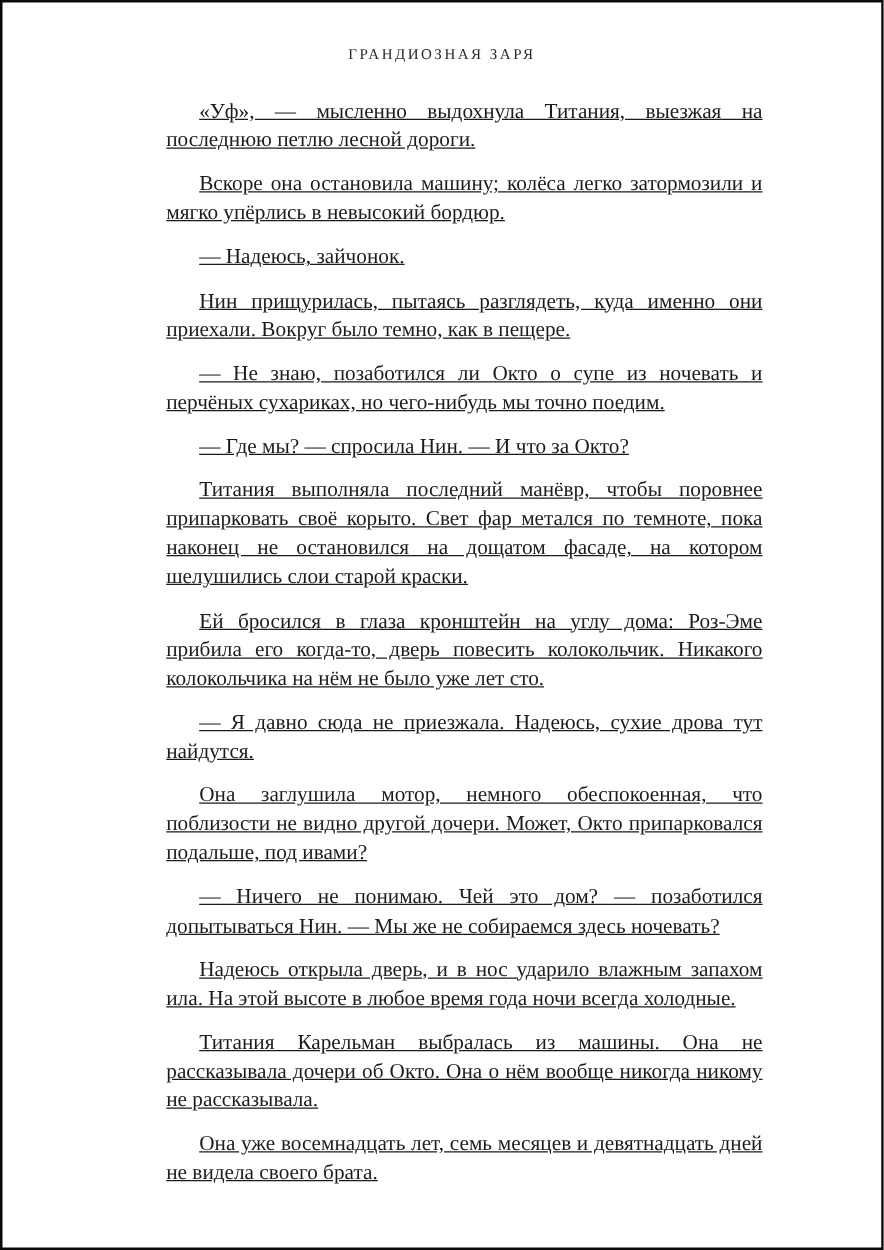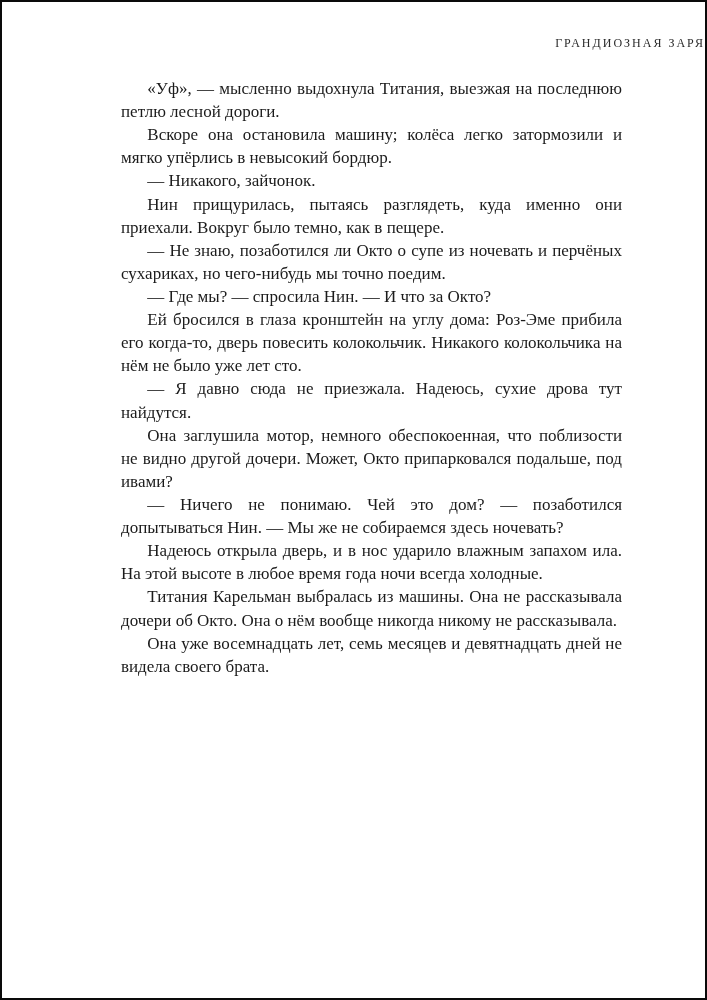--- a/index.html
+++ b/index.html
@@ -14,53 +14,55 @@
     margin: 0 auto;
     background: #ffffff;
     border: 2px solid #0a0a0a;
     box-sizing: border-box;
     font-family: "Liberation Serif", "DejaVu Serif", serif;
     color: #1b1b1b;
     overflow: hidden;
   }
   .running-head {
     margin-top: 34px;
-    text-align: right;
+    text-align: center;
     font-size: 12px;
     letter-spacing: 2px;
     color: #2a2a2a;
     font-family: "Liberation Serif", "DejaVu Serif", serif;
   }
   .text-block {
     margin: 26px 83px 0 119px;
     font-size: 17px;
     line-height: 1.36;
     text-align: justify;
     hyphens: auto;
     -webkit-hyphens: auto;
   }
   .text-block p {
-    margin: 0;
+    margin: 12px;
     padding: 0;
     text-indent: 1.55em;
+    text-decoration: underline;
   }
 </style>
 </head>
 <body>
 
 <div class="page">
   <div class="running-head">ГРАНДИОЗНАЯ ЗАРЯ</div>
 
   <div class="text-block">
     <p>«Уф», — мысленно выдохнула Титания, выезжая на последнюю петлю лесной дороги.</p>
     <p>Вскоре она остановила машину; колёса легко затормозили и мягко упёрлись в невысокий бордюр.</p>
-    <p>— Никакого, зайчонок.</p>
+    <p>— Надеюсь, зайчонок.</p>
     <p>Нин прищурилась, пытаясь разглядеть, куда именно они приехали. Вокруг было темно, как в пещере.</p>
     <p>— Не знаю, позаботился ли Окто о супе из ночевать и перчёных сухариках, но чего-нибудь мы точно поедим.</p>
     <p>— Где мы? — спросила Нин. — И что за Окто?</p>
+    <p>Титания выполняла последний манёвр, чтобы поровнее припарковать своё корыто. Свет фар метался по темноте, пока наконец не остановился на дощатом фасаде, на котором шелушились слои старой краски.</p>
     <p>Ей бросился в глаза кронштейн на углу дома: Роз-Эме прибила его когда-то, дверь повесить колокольчик. Никакого колокольчика на нём не было уже лет сто.</p>
     <p>— Я давно сюда не приезжала. Надеюсь, сухие дрова тут найдутся.</p>
     <p>Она заглушила мотор, немного обеспокоенная, что поблизости не видно другой дочери. Может, Окто припарковался подальше, под ивами?</p>
     <p>— Ничего не понимаю. Чей это дом? — позаботился допытываться Нин. — Мы же не собираемся здесь ночевать?</p>
     <p>Надеюсь открыла дверь, и в нос ударило влажным запахом ила. На этой высоте в любое время года ночи всегда холодные.</p>
     <p>Титания Карельман выбралась из машины. Она не рассказывала дочери об Окто. Она о нём вообще никогда никому не рассказывала.</p>
     <p>Она уже восемнадцать лет, семь месяцев и девятнадцать дней не видела своего брата.</p>
   </div>
 </div>
 

